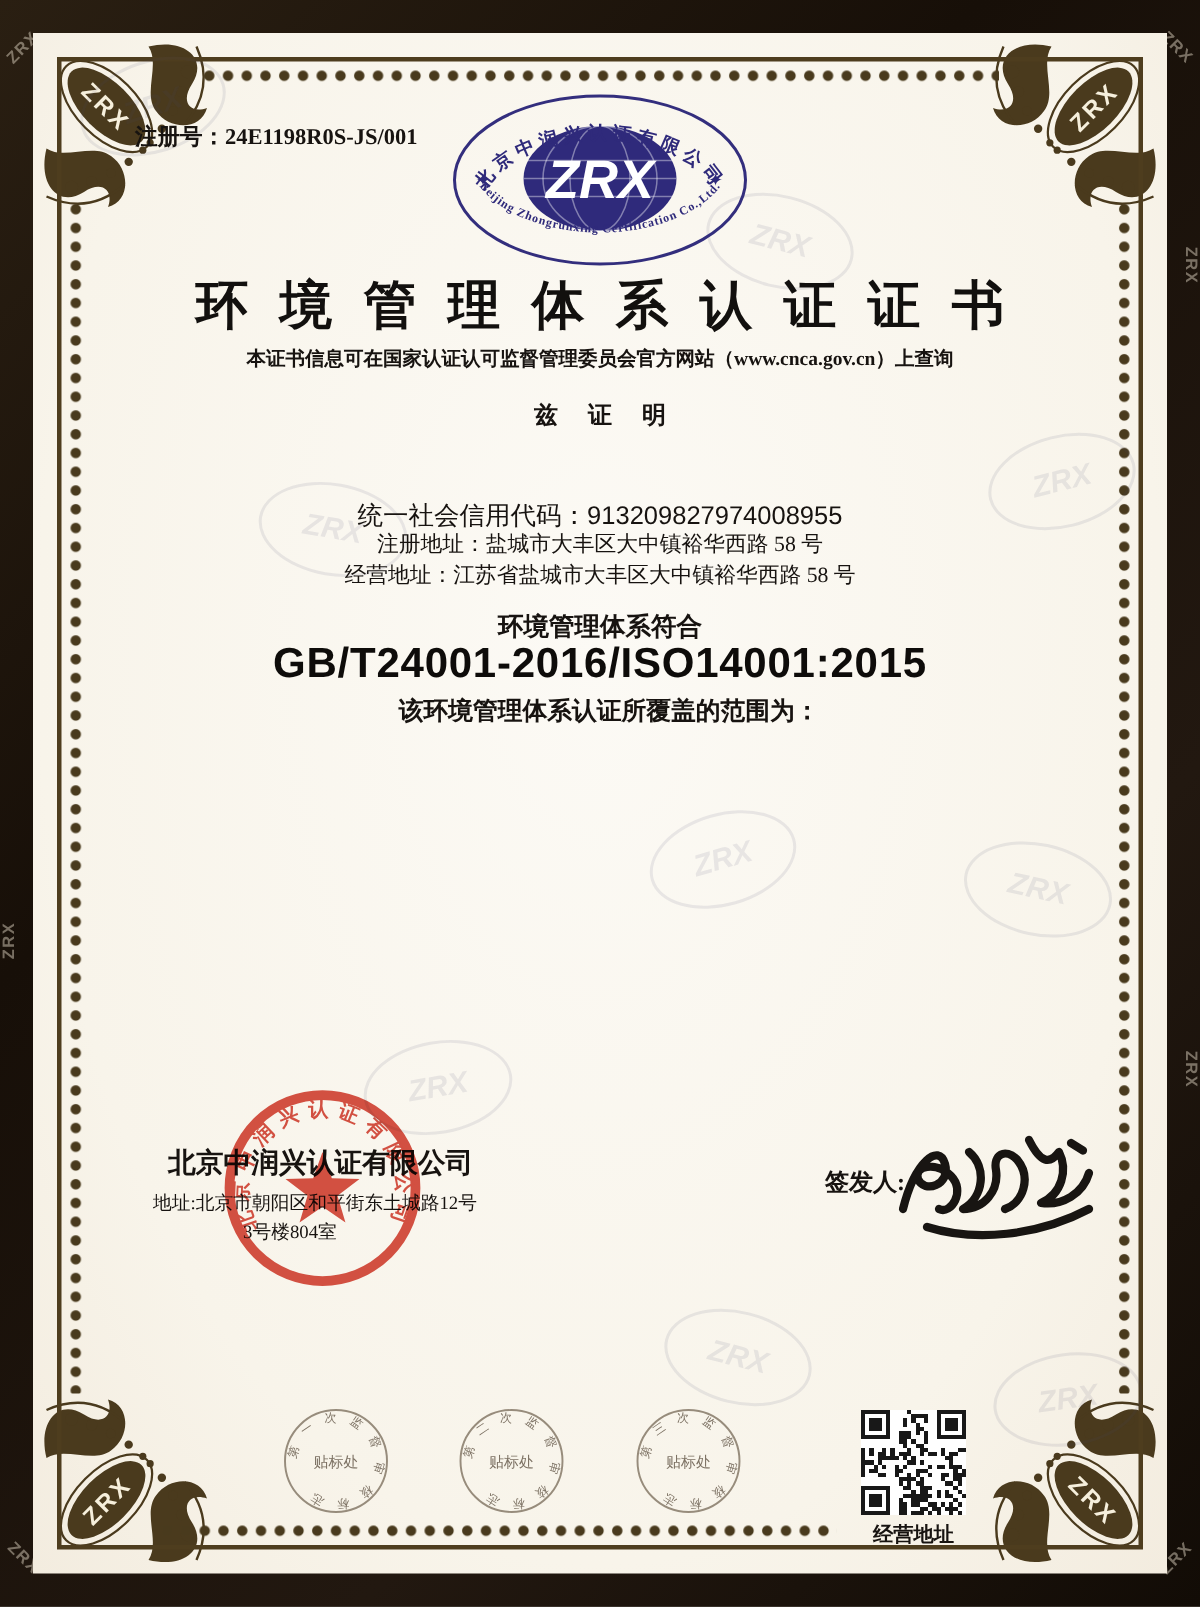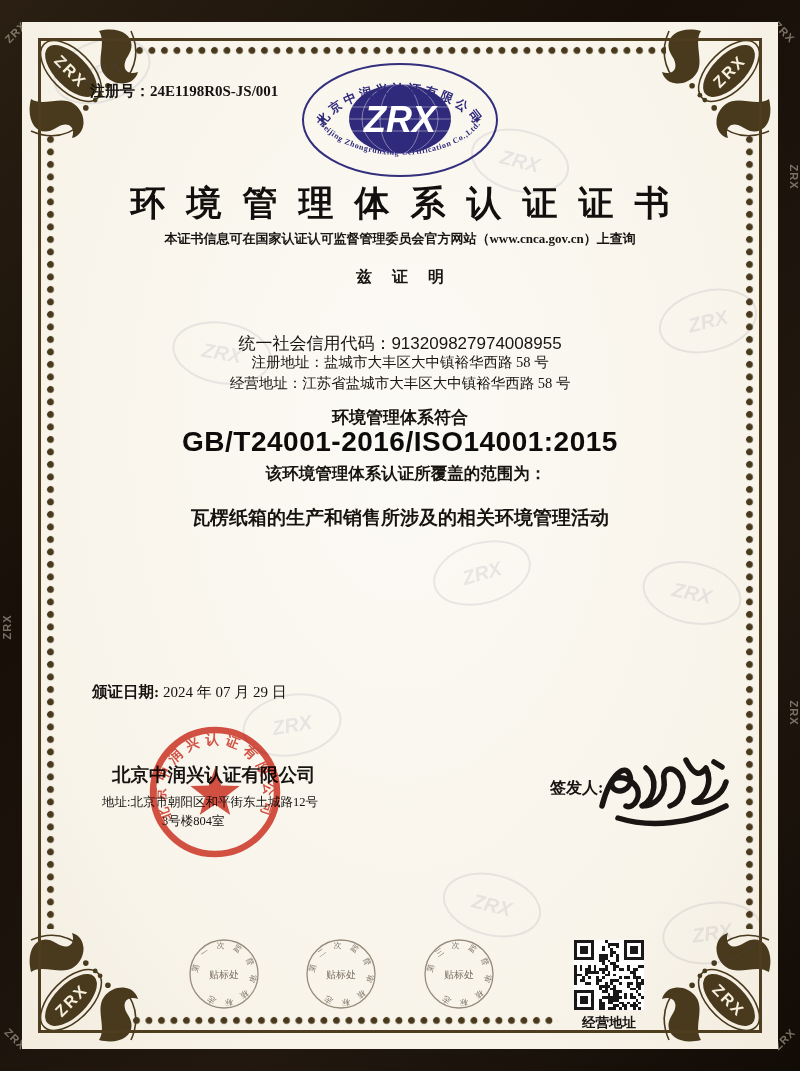--- a/index.html
+++ b/index.html
@@ -169,27 +169,22 @@
       <div class="abs ctr addr1">
         <span>注册地址：</span><span>盐城市大丰区大中镇裕华西路 58 号</span>
       </div>
       <div class="abs ctr addr2">
         <span>经营地址：</span><span>江苏省盐城市大丰区大中镇裕华西路 58 号</span>
       </div>
 
       <div class="abs ctr conform">环境管理体系符合</div>
       <div class="abs ctr gbcode">GB/T24001-2016/ISO14001:2015</div>
       <div class="abs ctr scopeintro">该环境管理体系认证所覆盖的范围为：</div>
-      <div class="abs ctr scope">瓦楞纸箱的生产和销售所涉及的相关环境管理活动</div>
-
-
-      <div class="abs dateitem d-issue">
-        <b>颁证日期:</b>
-        <span>2024 年 07 月 29 日</span>
-      </div>
+
+
 
       <div class="abs issuer-name">北京中润兴认证有限公司</div>
       <div class="abs issuer-a1">地址:北京市朝阳区和平街东土城路12号</div>
       <div class="abs issuer-a2">3号楼804室</div>
 
       <svg class="abs redstamp" width="140" height="140" viewBox="0 0 140 140">
         <defs>
             <path id="redArc" d="M 23,89 A 50,50 0 1 1 117,89" fill="none"></path>
           </defs>
         <circle cx="70" cy="70" r="62" fill="none" stroke="#d23b2c" stroke-width="6.5"></circle>

